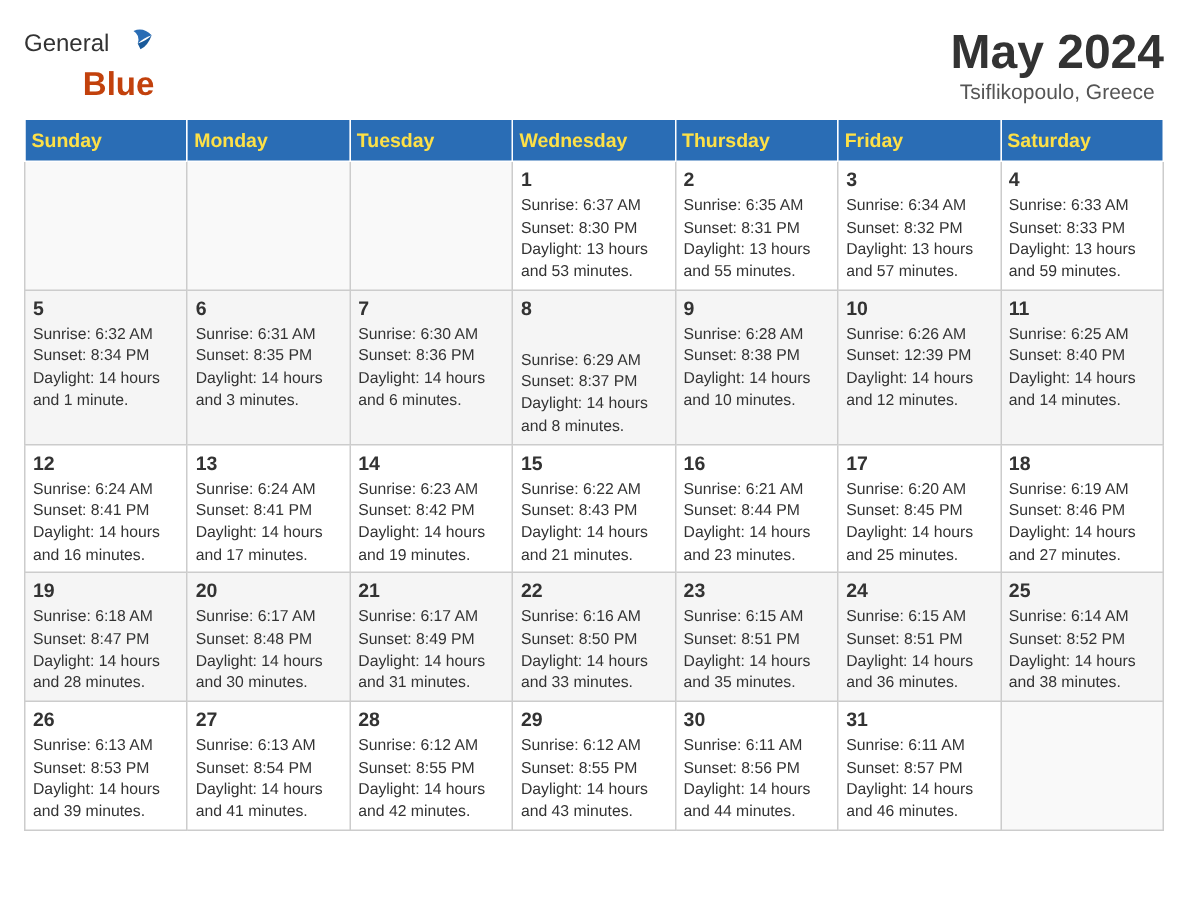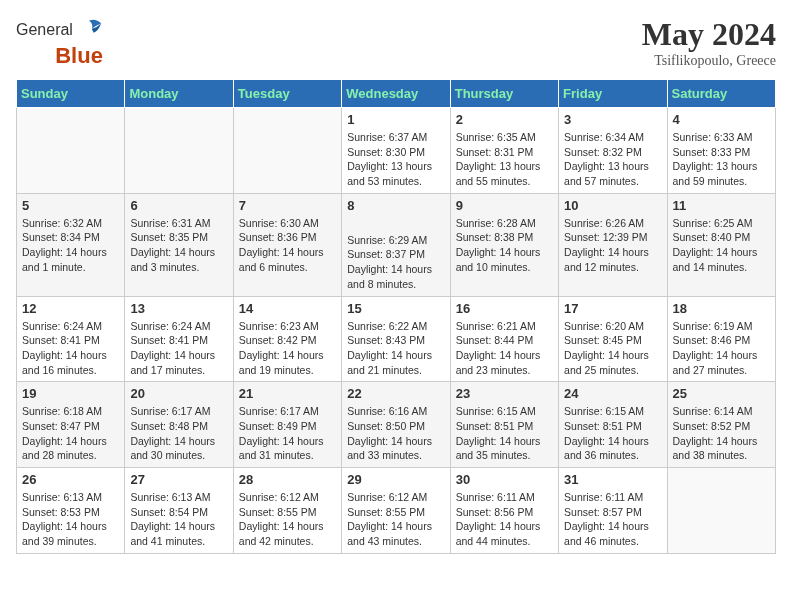--- a/index.html
+++ b/index.html
@@ -22,40 +22,39 @@
       text-align: right;
     }
     .logo-general { color: #333; }
     .logo-blue { color: #1a6faf; }
     .logo-icon {
       width: 28px;
       height: 28px;
       margin-left: 2px;
     }
     .title-section {
-      text-align: right;
-      font-family: Liberation Serif, serif;
+      text-align: center;
     }
     .month-year {
       font-size: 32px;
       font-weight: bold;
       color: #333;
     }
     .location {
       font-size: 14px;
       color: #555;
     }
     .calendar-table {
       width: 100%;
       border-collapse: collapse;
       font-size: 11px;
     }
     .calendar-table thead tr th {
       background-color: #2a6db5;
-      color: #86efac;
+      color: #fde047;
       padding: 6px 4px;
       text-align: left;
       font-size: 13px;
       font-weight: bold;
       border: 1px solid #fff;
     }
     .calendar-table tbody tr td {
       border: 1px solid #ccc;
       padding: 4px 5px;
       vertical-align: top;

